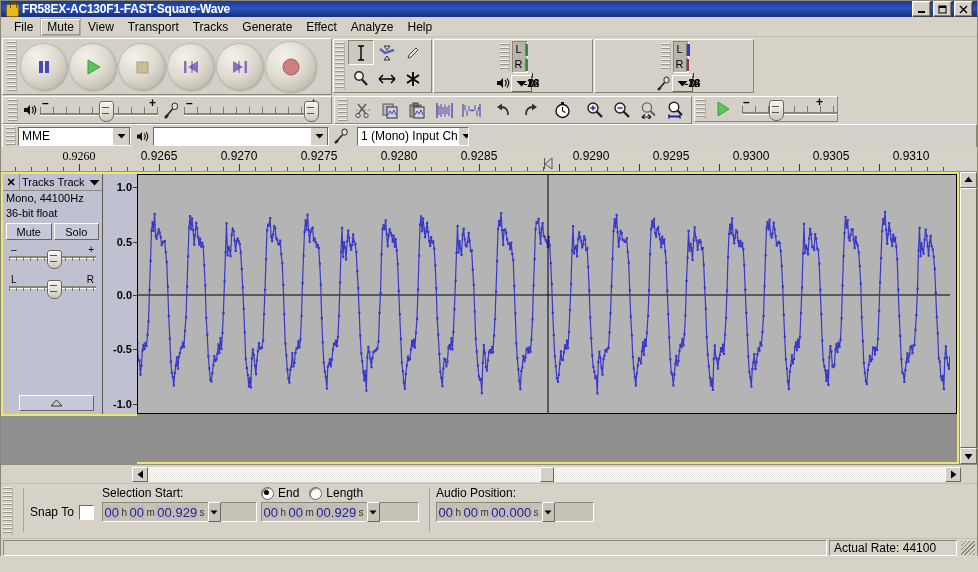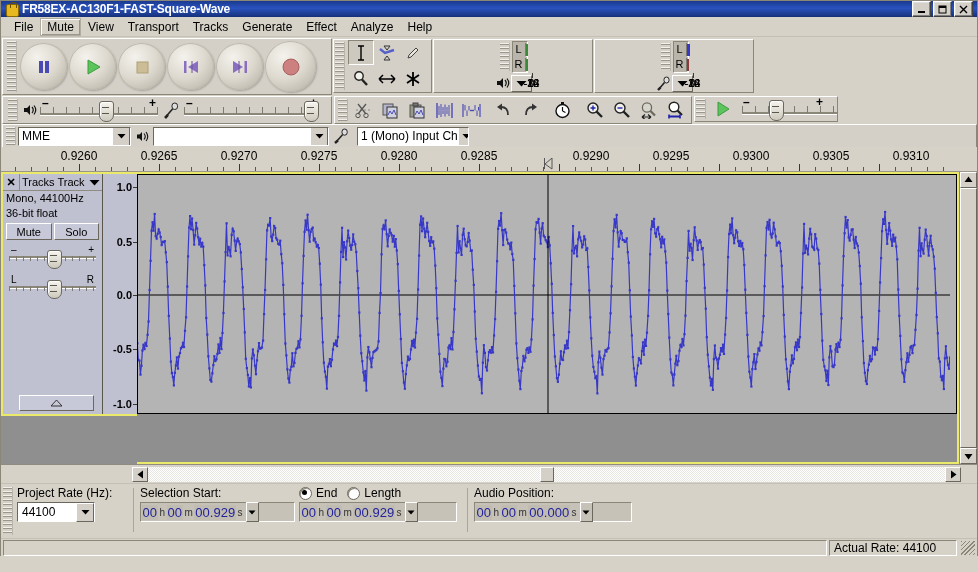--- a/index.html
+++ b/index.html
@@ -590,21 +590,21 @@
         <span class="arrow">
           <svg width="9" height="6" viewBox="0 0 9 6">
               <path d="M0.5 1 L8.5 1 L4.5 5.5 Z" fill="#000"></path>
             </svg>
           </span>
       </span>
     </div>
   </div>
 
   <div class="ruler">
-    <span class="rlabel" style="left:78px;">0.9260</span>
+    <span class="rlabel" style="left:78px;font-family:Liberation Serif, serif;">0.9260</span>
     <span class="rlabel" style="left:158px;">0.9265</span>
     <span class="rlabel" style="left:238px;">0.9270</span>
     <span class="rlabel" style="left:318px;">0.9275</span>
     <span class="rlabel" style="left:398px;">0.9280</span>
     <span class="rlabel" style="left:478px;">0.9285</span>
     <span class="rlabel" style="left:590px;">0.9290</span>
     <span class="rlabel" style="left:670px;">0.9295</span>
     <span class="rlabel" style="left:750px;">0.9300</span>
     <span class="rlabel" style="left:830px;">0.9305</span>
     <span class="rlabel" style="left:910px;">0.9310</span>
@@ -1528,34 +1528,30 @@
       <svg width="7" height="9" viewBox="0 0 7 9">
           <path d="M1 0.5 L1 8.5 L6.5 4.5 Z" fill="#000"></path>
         </svg>
     </div>
     <div style="width:16px;"></div>
   </div>
 
   <div class="selbar">
     <div class="grip" style="height:48px;margin:3px 4px 0 2px;"></div>
 
-    <div class="field-group" style="width:110px;">
-      <span class="flabel">Project Rate (Hz):</span>
-      <span class="ratebox">
-        <span>44100</span>
-        <span class="arrow" style="margin-left:auto;width:16px;height:17px;background:#d4d0c8;border:1px solid;border-color:#fff #6b675d #6b675d #fff;display:flex;align-items:center;justify-content:center;">
-          <svg width="9" height="6" viewBox="0 0 9 6">
-              <path d="M0.5 1 L8.5 1 L4.5 5.5 Z" fill="#000"></path>
-            </svg>
-          </span>
+
+    <div style="width:1px;height:44px;background:#aaa69c;margin:4px 6px 0;"></div>
+
+    <div class="field-group" style="width:72px;justify-content:flex-end;">
+      <span style="height:16px;"></span>
+      <span style="display:flex;align-items:center;gap:5px;height:20px;">
+        <span style="font-size:12px;">Snap To</span>
+        <span class="chk"></span>
       </span>
     </div>
-
-    <div style="width:1px;height:44px;background:#aaa69c;margin:4px 6px 0;"></div>
-
 
     <div class="field-group" style="width:155px;">
       <span class="flabel">Selection Start:</span>
       <span class="timefield">
         <span class="tdigit">00</span>
         <span class="tunit">h</span>
         <span class="tdigit">00</span>
         <span class="tunit">m</span>
         <span class="tdigit">00.929</span>
         <span class="tunit">s</span>

